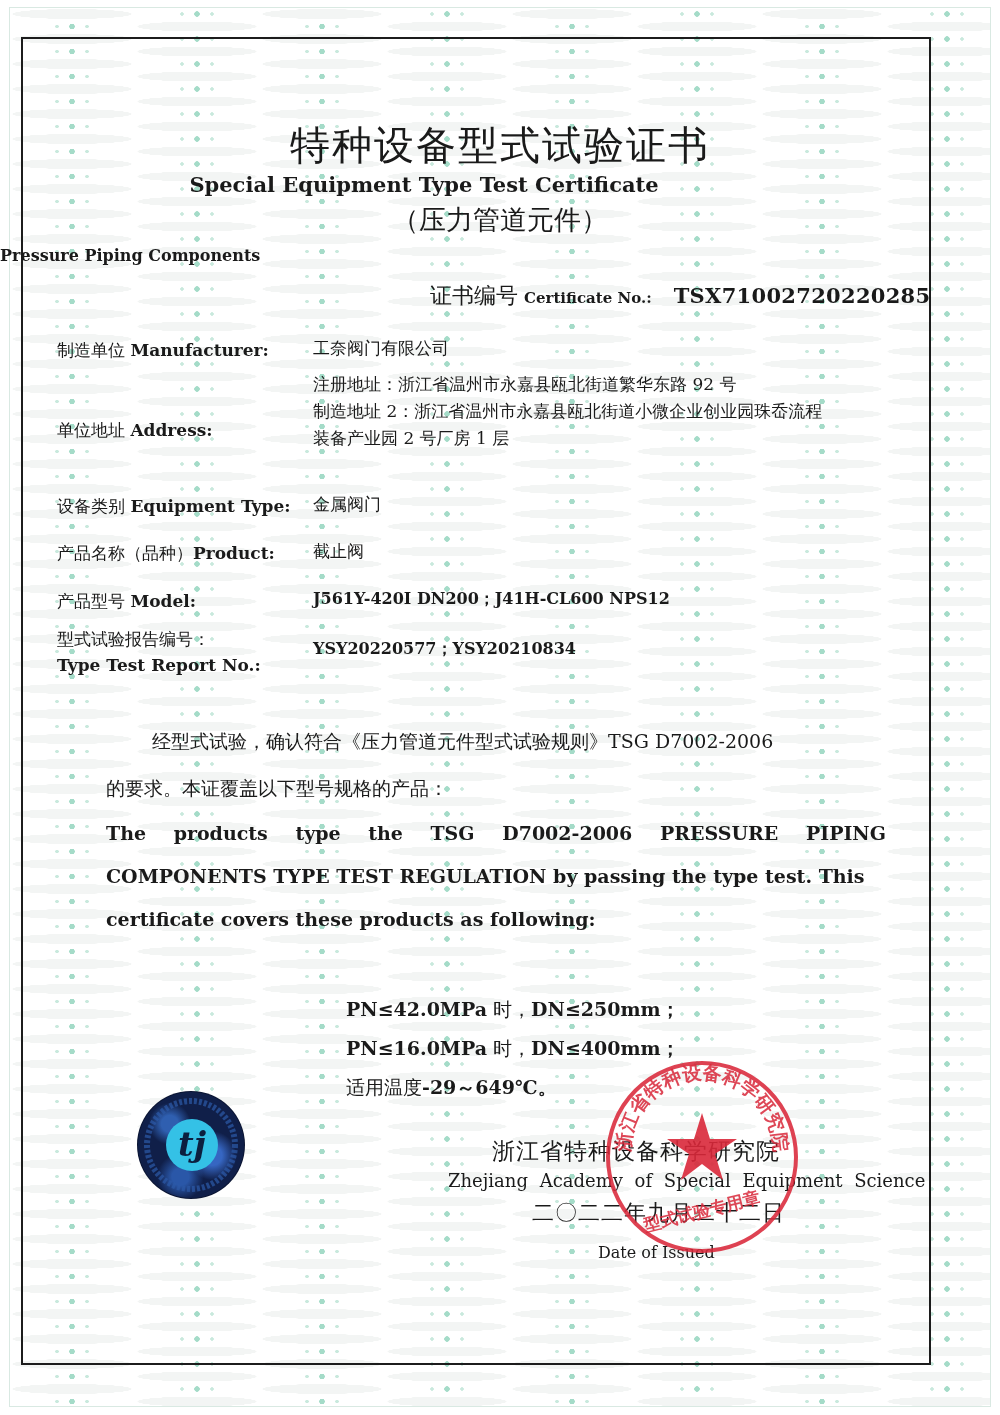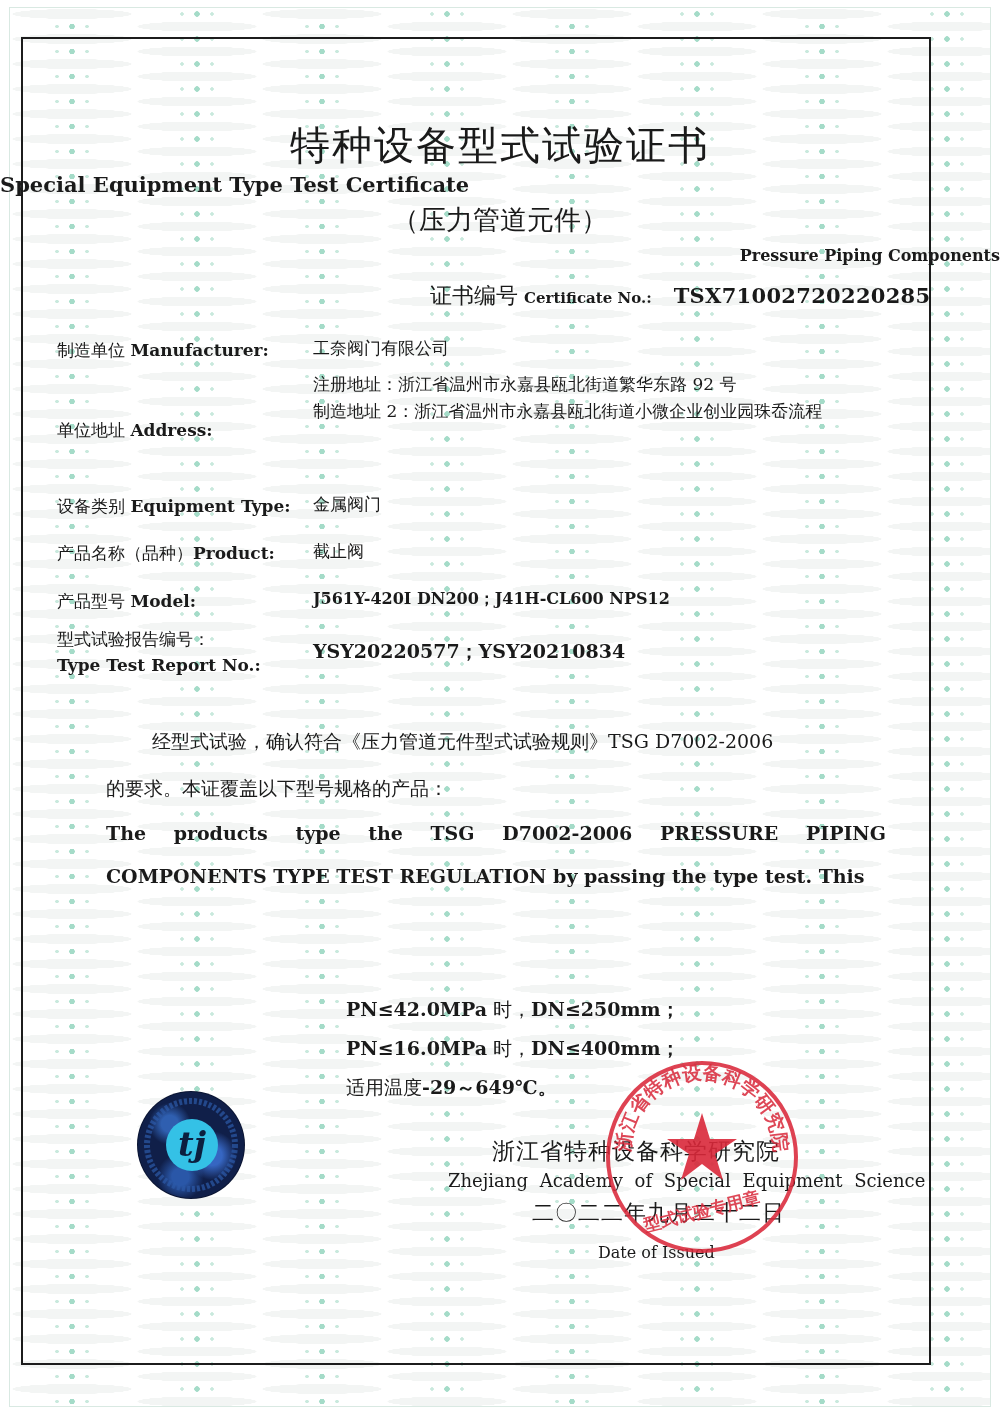--- a/index.html
+++ b/index.html
@@ -40,23 +40,23 @@
       radial-gradient(circle at 47px 18.5px, rgba(120,200,170,0.4) 0 1.5px, transparent 2px),
       radial-gradient(circle at 77px 18.5px, rgba(120,200,170,0.4) 0 1.5px, transparent 2px);
     background-size: 250px 25px;
   }
   .frame {
     position: absolute; left: 21px; top: 37px; width: 910px; height: 1328px;
     border: 2.5px solid #1c1c1c; box-sizing: border-box;
   }
   .t { position: absolute; white-space: nowrap; }
   .title-cn { left: 0; width: 1000px; top: 118px; text-align: center; font-size: 40px; letter-spacing: 2px; font-weight: normal; }
-  .title-en { left: 0; width: 848px; top: 172px; font-size: 21px; font-weight: bold; }
+  .title-en { left: 0; width: 848px; top: 172px; text-align: center; font-size: 21px; font-weight: bold; }
   .sub-cn { left: 0; width: 1000px; top: 202px; text-align: center; font-size: 27px; }
-  .sub-en { left: 0; width: 1000px; top: 246px; text-align: right; font-size: 16px; font-weight: bold; }
+  .sub-en { left: 0; width: 1000px; top: 246px; text-align: left; font-size: 16px; font-weight: bold; }
   .certno { left: 430px; top: 281px; font-size: 22px; }
   .certno .en { font-size: 15px; font-weight: bold; margin-left: 6px; }
   .certno .num { font-size: 21px; font-weight: bold; margin-left: 22px; letter-spacing: 0.3px; }
   .lbl { left: 57px; font-size: 17px; }
   .lbl b { font-weight: bold; }
   .val { left: 313px; font-size: 17px; }
   .valb { font-weight: bold; font-size: 16px; }
   .addr { left: 313px; font-size: 17px; line-height: 27px; }
   .para-cn { font-size: 19px; }
   .para-en { left: 106px; width: 780px; font-size: 19px; font-weight: bold; white-space: normal; line-height: 43px; }
@@ -108,20 +108,21 @@
   <span>制造单位</span> <b>Manufacturer:</b>
 </div>
 <div class="t val" style="top:337px">工奈阀门有限公司</div>
 
 <div class="t lbl" style="top:419px">
   <span>单位地址</span> <b>Address:</b>
 </div>
 <div class="t addr" style="top:371px">
   <div>注册地址：浙江省温州市永嘉县瓯北街道繁华东路 92 号</div>
   <div>制造地址 2：浙江省温州市永嘉县瓯北街道小微企业创业园珠岙流程</div>
+  <div>装备产业园 2 号厂房 1 层</div>
 </div>
 
 <div class="t lbl" style="top:495px">
   <span>设备类别</span> <b>Equipment Type:</b>
 </div>
 <div class="t val" style="top:493px">金属阀门</div>
 
 <div class="t lbl" style="top:542px">
   <span>产品名称（品种）</span><b>Product:</b>
 </div>
@@ -129,37 +130,38 @@
 
 <div class="t lbl" style="top:590px">
   <span>产品型号</span> <b>Model:</b>
 </div>
 <div class="t val valb" style="top:589px">J561Y-420I DN200；J41H-CL600 NPS12</div>
 
 <div class="t lbl" style="top:628px">
   <div>型式试验报告编号：</div>
   <b style="display:block;margin-top:4px">Type Test Report No.:</b>
 </div>
-<div class="t val valb" style="top:639px;font-size:19px">YSY20220577；YSY20210834</div>
+<div class="t val valb" style="top:639px;font-size:16px">YSY20220577；YSY20210834</div>
 
 <div class="t para-cn" style="left:152px;top:729px">经型式试验，确认符合《压力管道元件型式试验规则》TSG D7002-2006</div>
 <div class="t para-cn" style="left:106px;top:776px">的要求。本证覆盖以下型号规格的产品：</div>
 
 <div class="t para-en" style="top:812px">
   <div class="l1">
     <span>The</span>
     <span>products</span>
     <span>type</span>
     <span>the</span>
     <span>TSG</span>
     <span>D7002-2006</span>
     <span>PRESSURE</span>
     <span>PIPING</span>
   </div>
   <div>COMPONENTS TYPE TEST REGULATION by passing the type test. This</div>
+  <div>certificate covers these products as following:</div>
 </div>
 
 <div class="t spec" style="top:990px">
   <div><span>PN≤42.0MPa</span><span class="cn"> 时，</span><span>DN≤250mm；</span></div>
   <div><span>PN≤16.0MPa</span><span class="cn"> 时，</span><span>DN≤400mm；</span></div>
   <div><span class="cn">适用温度</span><span>-29～649℃。</span></div>
 </div>
 
 <div class="holo">
   <svg class="holo-ring" viewBox="0 0 106 106" width="106" height="106">

